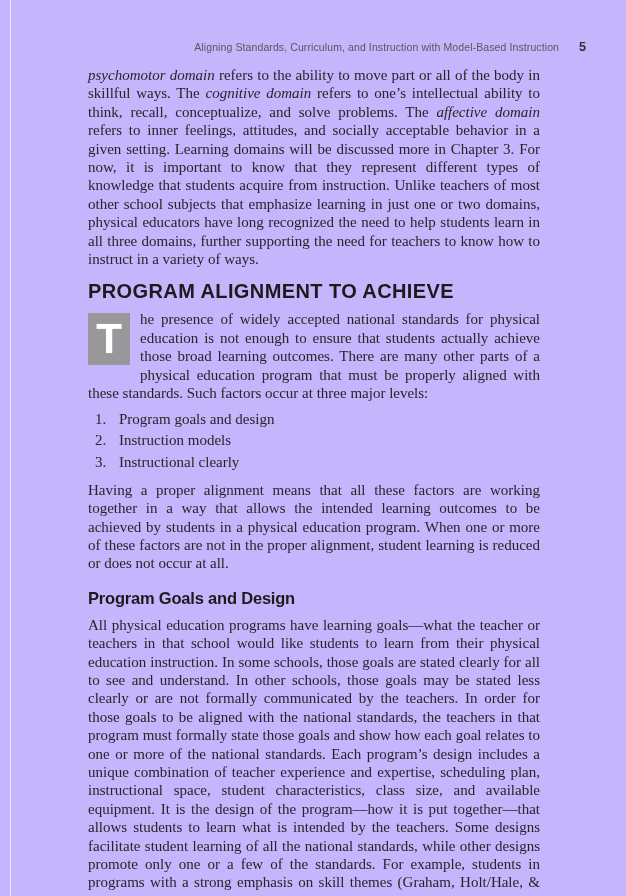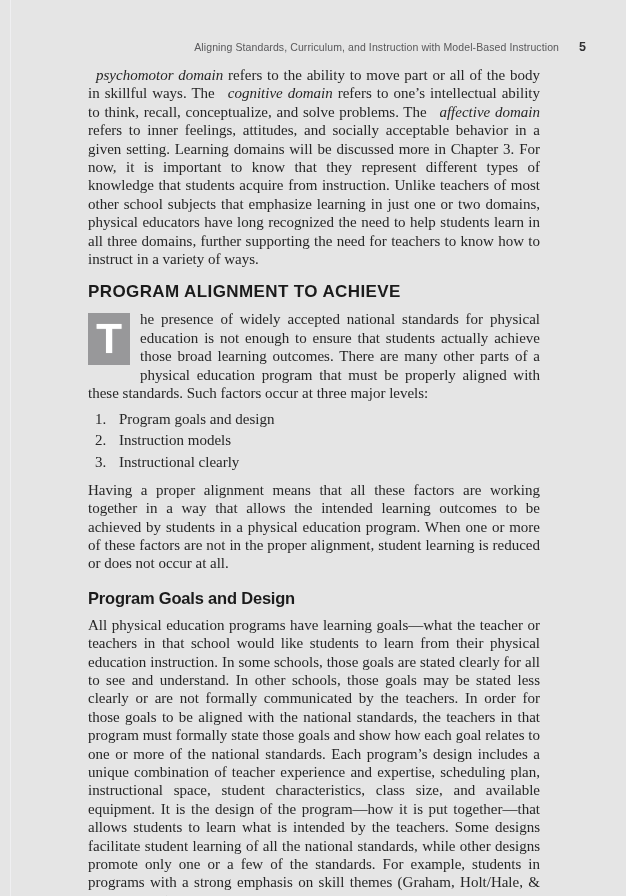--- a/index.html
+++ b/index.html
@@ -4,21 +4,21 @@
 <style>
   html, body {
     margin: 0;
     padding: 0;
     background: #ffffff;
   }
   .page {
     position: relative;
     width: 626px;
     height: 896px;
-    background: #e5e5e5;
+    background: #c4b5fd;
     overflow: hidden;
     font-family: "Liberation Serif", serif;
     color: #262626;
   }
   .scan-edge {
     position: absolute;
     left: 10px;
     top: 0;
     width: 1px;
     height: 896px;
@@ -49,25 +49,25 @@
     top: 66px;
     width: 452px;
   }
   p.body-text {
     margin: 0;
     font-size: 15px;
     line-height: 18.4px;
     text-align: justify;
     color: #262626;
   }
-  p.body-text em { font-style: italic; margin-left: 8px; }
+  p.body-text em { font-style: italic; }
   h2.section-heading {
     margin: 14px 0 9px 0;
     font-family: "Liberation Sans", sans-serif;
-    font-size: 17px;
+    font-size: 20px;
     line-height: 19px;
     font-weight: bold;
     letter-spacing: 0.4px;
     color: #1b1b1b;
   }
   .dropcap-para { margin-top: 0; }
   .dropcap {
     float: left;
     width: 42px;
     height: 52px;

